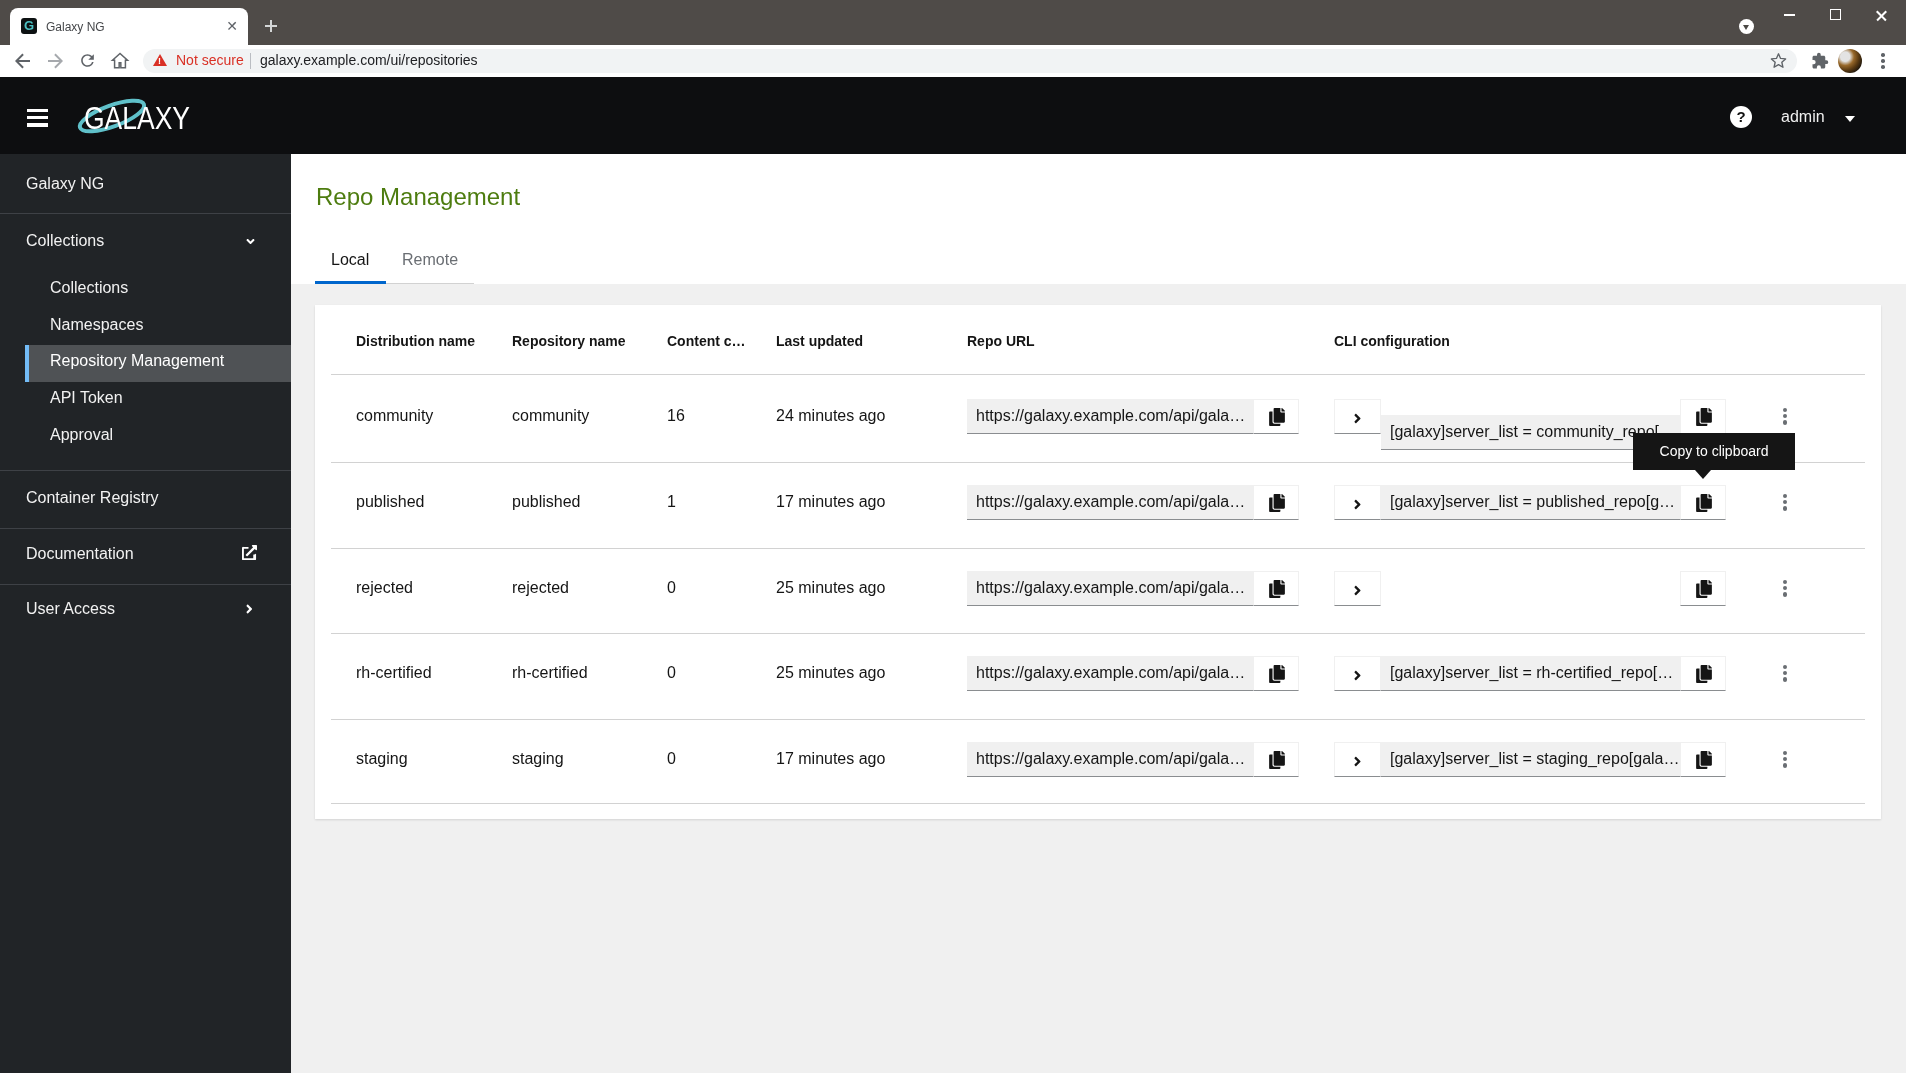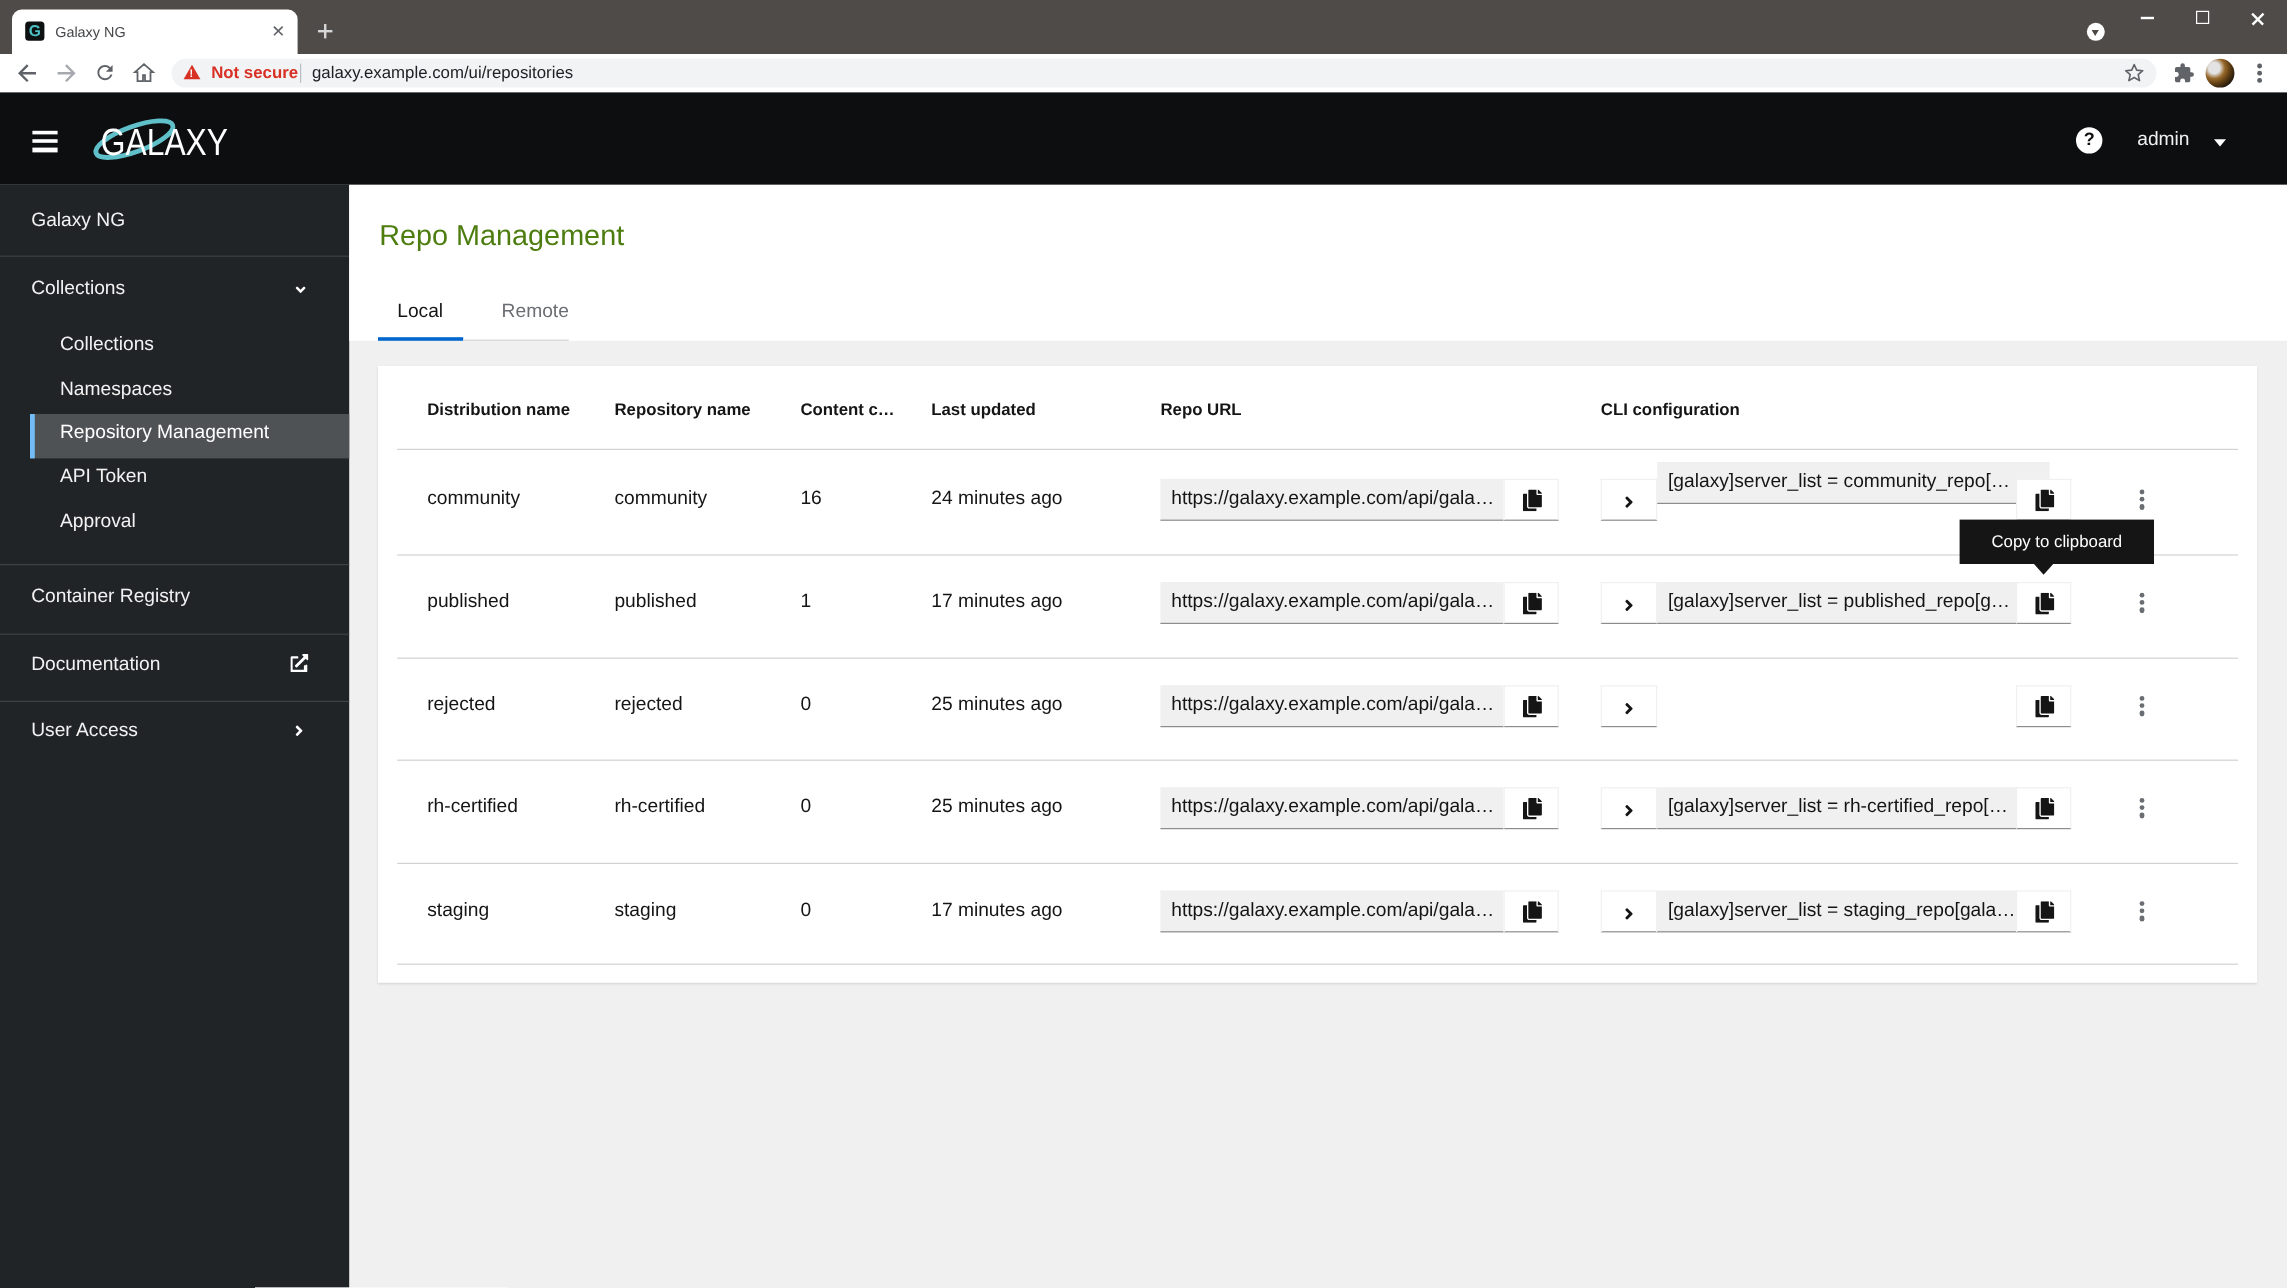--- a/index.html
+++ b/index.html
@@ -21,21 +21,21 @@
   #mediabtn { left:1739px; top:19px; width:15px; height:15px; border-radius:50%; background:#fff; }
   #mediabtn:after { content:""; position:absolute; left:4px; top:5.5px; border-left:3.5px solid transparent; border-right:3.5px solid transparent; border-top:5px solid #4b4845; }
   #winmin { left:1784px; top:14px; width:11px; height:1.5px; background:#fff; }
   #winmax { left:1830px; top:9px; width:11px; height:11px; border:1.5px solid #fff; }
   .wx { width:13px; height:1.5px; background:#fff; left:1875px; top:14.5px; }
 
   #toolbar { left:0; top:45px; width:1906px; height:32px; background:#fff; }
   #pill { left:143px; top:48.5px; width:1654px; height:24px; background:#f1f3f4; border-radius:12px; }
   #warntri { left:153px; top:54px; width:0; height:0; border-left:7px solid transparent; border-right:7px solid transparent; border-bottom:12px solid #d93025; }
   #warntri:after { content:"!"; position:absolute; left:-2px; top:2px; font-size:9px; font-weight:bold; color:#fff; }
-  #notsecure { left:176px; top:53px; font-size:14px; color:#d93025; line-height:14px;font-weight:bold; }
+  #notsecure { left:176px; top:53px; font-size:14px; color:#d93025; line-height:14px; }
   #urlsep { left:250px; top:52.5px; width:1px; height:16px; background:#babdc2; }
   #urltext { left:260px; top:53px; font-size:14px; color:#202124; line-height:14px; }
 
   
   #appheader { left:0; top:77px; width:1906px; height:77px; background:#0d0e10; }
   .hbar { position:absolute; left:27px; width:21px; height:3.5px; background:#fff; }
   #help { left:1730px; top:106px; width:22px; height:22px; border-radius:50%; background:#fff;
           color:#111; font-weight:bold; font-size:15px; text-align:center; line-height:22px; }
   #admin { left:1781px; top:108.5px; font-size:16px; color:#f0f0f0; line-height:16px; }
   #caret { left:1845px; top:116px; width:0; height:0; border-left:5.5px solid transparent; border-right:5.5px solid transparent; border-top:6.5px solid #fff; }
@@ -43,21 +43,21 @@
   
   #sidebar { left:0; top:154px; width:291px; height:919px; background:#212427; }
   .nav { position:absolute; font-size:16px; line-height:16px; color:#f2f2f2; }
   .navsep { position:absolute; left:0; width:291px; height:1px; background:#3e4146; }
   #selband { left:25px; top:345px; width:266px; height:37px; background:#4f5255; border-left:4px solid #73bcf7; }
 
   
   #topwhite { left:291px; top:154px; width:1615px; height:130px; background:#fff; }
   #title { left:316px; top:184.5px; font-size:24px; line-height:24px; color:#4d7c0f; }
   #tabLocal { left:331px; top:251.5px; font-size:16px; line-height:16px; color:#151515; }
-  #tabRemote { left:402px; top:251.5px; font-size:16px; line-height:16px; color:#6a6e73;margin-left:16px; }
+  #tabRemote { left:402px; top:251.5px; font-size:16px; line-height:16px; color:#6a6e73; }
   #tabbluebar { left:315px; top:281px; width:71px; height:3px; background:#06c; }
   #tabgraybar { left:386px; top:283px; width:88px; height:1px; background:#d2d2d2; }
 
   #card { left:315px; top:305px; width:1566px; height:514px; background:#fff; box-shadow:0 1px 2px rgba(3,3,3,.12); }
   .th { position:absolute; font-size:14px; font-weight:bold; line-height:14px; color:#151515; }
   .td { position:absolute; font-size:16px; line-height:16px; color:#151515;text-align:right; }
   .rline { position:absolute; left:331px; width:1534px; height:1px; background:#d2d2d2; }
 
   .ginput { position:absolute; height:35px; background:#f0f0f0; border-bottom:1px solid #8a8d90;
             font-size:16px; line-height:34px; color:#151515; padding-left:9px; white-space:nowrap; overflow:hidden; }
@@ -181,21 +181,21 @@
   <div class="cbtn" style="left:1253px;top:399px">
       <svg width="16" height="18" viewBox="0 0 448 512">
         <path d="M320 448v40c0 13.255-10.745 24-24 24H24c-13.255 0-24-10.745-24-24V120c0-13.255 10.745-24 24-24h72v296c0 30.879 25.121 56 56 56h168zm0-344V0H152c-13.255 0-24 10.745-24 24v368c0 13.255 10.745 24 24 24h272c13.255 0 24-10.745 24-24V128H344c-13.2 0-24-10.8-24-24zm120.971-31.029L375.029 7.029A24 24 0 0 0 358.059 0H352v96h96v-6.059a24 24 0 0 0-7.029-16.97z" fill="#151515"></path>
       </svg>
     </div>
   <div class="tbtn" style="left:1334px;top:399px">
       <svg width="9" height="15" viewBox="0 0 256 512">
         <path d="M224.3 273l-136 136c-9.4 9.4-24.6 9.4-33.9 0l-22.6-22.6c-9.4-9.4-9.4-24.6 0-33.9l96.4-96.4-96.4-96.4c-9.4-9.4-9.4-24.6 0-33.9L54.3 103c9.4-9.4 24.6-9.4 33.9 0l136 136c9.5 9.4 9.5 24.6.1 33.9z" fill="#151515"></path>
       </svg>
     </div>
-  <div class="ginput" style="left:1381px;top:385px;width:327px">[galaxy]server_list = community_repo[…</div>
+  <div class="ginput" style="left:1381px;top:415px;width:327px">[galaxy]server_list = community_repo[…</div>
   <div class="cbtn" style="left:1680px;top:399px">
       <svg width="16" height="18" viewBox="0 0 448 512">
         <path d="M320 448v40c0 13.255-10.745 24-24 24H24c-13.255 0-24-10.745-24-24V120c0-13.255 10.745-24 24-24h72v296c0 30.879 25.121 56 56 56h168zm0-344V0H152c-13.255 0-24 10.745-24 24v368c0 13.255 10.745 24 24 24h272c13.255 0 24-10.745 24-24V128H344c-13.2 0-24-10.8-24-24zm120.971-31.029L375.029 7.029A24 24 0 0 0 358.059 0H352v96h96v-6.059a24 24 0 0 0-7.029-16.97z" fill="#151515"></path>
       </svg>
     </div>
   <div class="kebab" style="top:407.7px">
       <i></i>
       <i></i>
       <i></i>
     </div>

